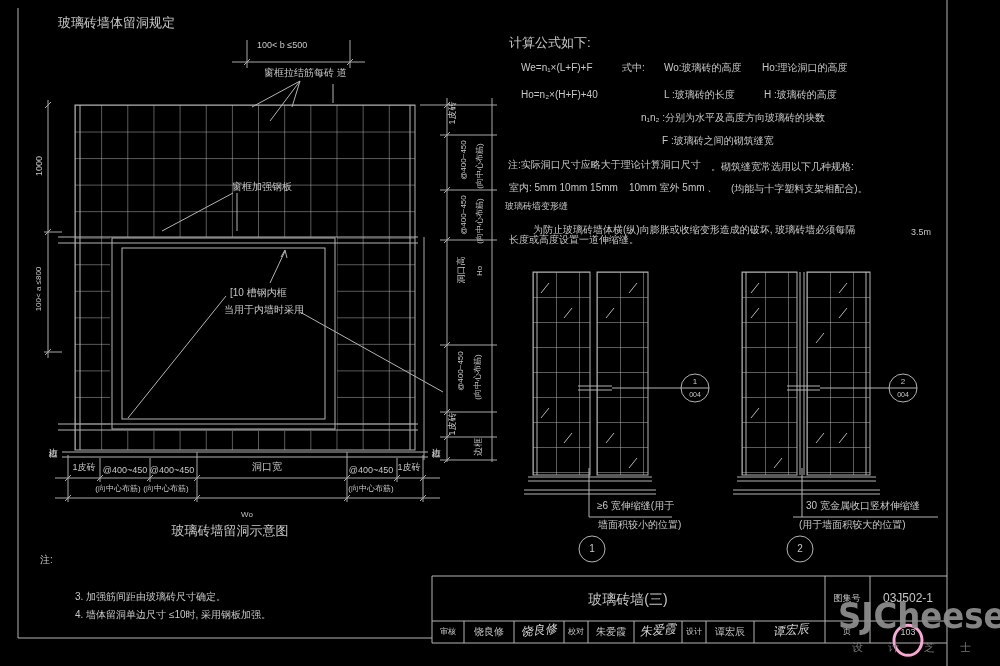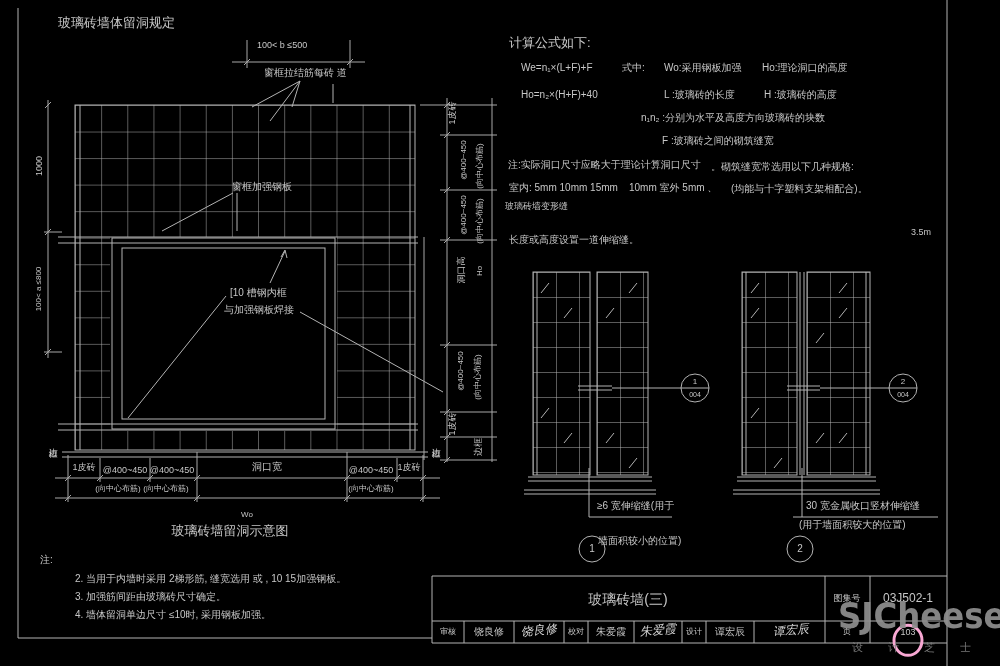--- a/index.html
+++ b/index.html
@@ -110,21 +110,21 @@
     <path d="M432 576H947 M432 621H947 M432 643H947 M432 576V643 M825 576V643 M870 576V643"></path>
     <path d="M464 621V643 M514 621V643 M564 621V643 M588 621V643 M634 621V643 M682 621V643 M706 621V643 M754 621V643"></path>
   </g>
 </svg>
 
 <div class="t s11" style="left:58px;top:16px">玻璃砖墙体留洞规定</div>
 <div class="t s9" style="left:257px;top:40px">100&lt; b ≤500</div>
 <div class="t" style="left:264px;top:67px">窗框拉结筋每砖 道</div>
 <div class="t" style="left:232px;top:181px">窗框加强钢板</div>
 <div class="t" style="left:230px;top:287px">[10 槽钢内框</div>
-<div class="t" style="left:224px;top:304px">与加强钢板焊接</div>
+<div class="t" style="left:224px;top:304px">当用于内墙时采用</div>
 <div class="t s9 r" style="left:39px;top:166px">1000</div>
 <div class="t s8 r" style="left:39px;top:289px">100&lt; a ≤800</div>
 
 <div class="t s9 vert" style="left:48px;top:441px">边框</div>
 <div class="t s9 c" style="left:84px;top:467px">1皮砖</div>
 <div class="t s9 c" style="left:125px;top:470px">@400~450</div>
 <div class="t s8 c" style="left:118px;top:489px">(向中心布筋)</div>
 <div class="t s9 c" style="left:172px;top:470px">@400~450</div>
 <div class="t s8 c" style="left:166px;top:489px">(向中心布筋)</div>
 <div class="t c" style="left:267px;top:467px">洞口宽</div>
@@ -142,48 +142,48 @@
 <div class="t s9 r" style="left:461px;top:270px">洞口高</div>
 <div class="t s8 r" style="left:480px;top:271px">Ho</div>
 <div class="t s8 r" style="left:461px;top:371px">@400~450</div>
 <div class="t s8 r" style="left:478px;top:377px">(向中心布筋)</div>
 <div class="t s9 r" style="left:452px;top:424px">1皮砖</div>
 <div class="t s9 r" style="left:478px;top:447px">边框</div>
 
 <div class="t s11 c" style="left:230px;top:531px">玻璃砖墙留洞示意图</div>
 
 <div class="t" style="left:40px;top:554px">注:</div>
-<div class="t" style="left:75px;top:573px">2. 当用于内墙时采用   2梯形筋, 缝宽选用  或 ,  10   15加强钢板。</div>
 <div class="t" style="left:75px;top:591px">3. 加强筋间距由玻璃砖尺寸确定。</div>
 <div class="t" style="left:75px;top:609px">4. 墙体留洞单边尺寸   ≤10时, 采用钢板加强。</div>
 
 <div class="t s11" style="left:509px;top:36px">计算公式如下:</div>
 <div class="t mono" style="left:521px;top:62px">We=n₁×(L+F)+F</div>
 <div class="t mono" style="left:521px;top:89px">Ho=n₂×(H+F)+40</div>
 <div class="t" style="left:622px;top:62px">式中:</div>
-<div class="t" style="left:664px;top:62px">Wo:采用钢板加强</div>
+<div class="t" style="left:664px;top:62px">Wo:玻璃砖的高度</div>
 <div class="t" style="left:762px;top:62px">Ho:理论洞口的高度</div>
 <div class="t" style="left:664px;top:89px">L :玻璃砖的长度</div>
 <div class="t" style="left:764px;top:89px">H :玻璃砖的高度</div>
 <div class="t" style="left:641px;top:112px">n₁n₂ :分别为水平及高度方向玻璃砖的块数</div>
 <div class="t" style="left:662px;top:135px">F :玻璃砖之间的砌筑缝宽</div>
 <div class="t" style="left:508px;top:159px">注:实际洞口尺寸应略大于理论计算洞口尺寸</div>
 <div class="t" style="left:711px;top:161px">。砌筑缝宽常选用以下几种规格:</div>
 <div class="t" style="left:509px;top:182px">室内:  5mm  10mm  15mm</div>
 <div class="t" style="left:629px;top:182px">10mm 室外 5mm 、</div>
 <div class="t" style="left:731px;top:183px">(均能与十字塑料支架相配合)。</div>
 
 <div class="t s9" style="left:505px;top:201px">玻璃砖墙变形缝</div>
+<div class="t" style="left:533px;top:224px">为防止玻璃砖墙体横(纵)向膨胀或收缩变形造成的破坏, 玻璃砖墙必须每隔</div>
 <div class="t s9" style="left:911px;top:227px">3.5m</div>
 <div class="t" style="left:509px;top:234px">长度或高度设置一道伸缩缝。</div>
 
 <div class="t s8 c" style="left:695px;top:382px">1</div>
 <div class="t s7 c" style="left:695px;top:395px">004</div>
 <div class="t" style="left:597px;top:500px">≥6 宽伸缩缝(用于</div>
-<div class="t" style="left:598px;top:535px">墙面积较小的位置)</div>
+<div class="t" style="left:598px;top:519px">墙面积较小的位置)</div>
 <div class="t c" style="left:592px;top:549px">1</div>
 <div class="t s8 c" style="left:903px;top:382px">2</div>
 <div class="t s7 c" style="left:903px;top:395px">004</div>
 <div class="t" style="left:806px;top:500px">30 宽金属收口竖材伸缩缝</div>
 <div class="t" style="left:799px;top:519px">(用于墙面积较大的位置)</div>
 <div class="t c" style="left:800px;top:549px">2</div>
 
 <div class="t s14 c" style="left:628px;top:599px">玻璃砖墙(三)</div>
 <div class="t s9 c" style="left:847px;top:598px">图集号</div>
 <div class="t s12 c" style="left:908px;top:599px">03J502-1</div>

